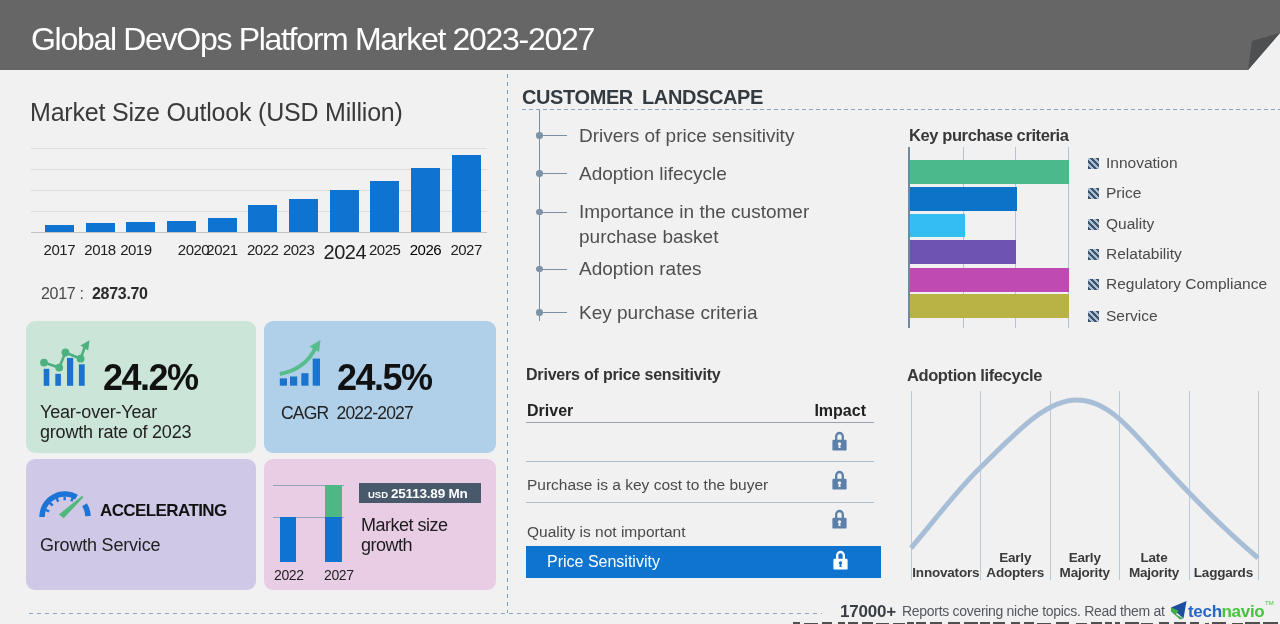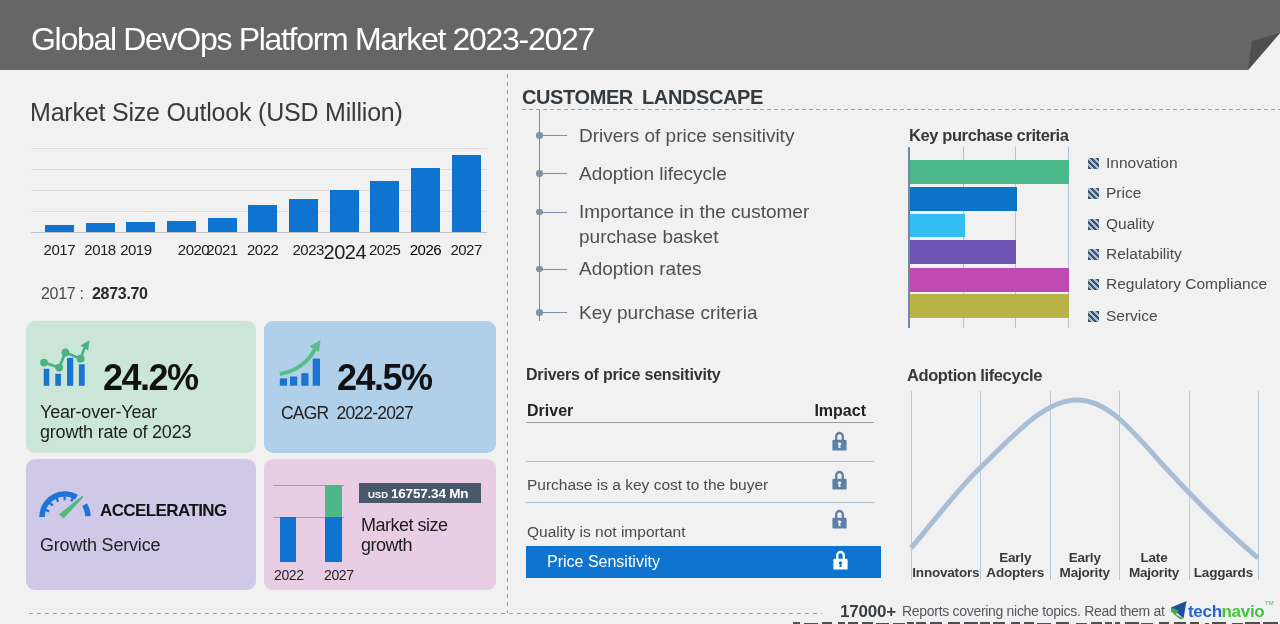--- a/index.html
+++ b/index.html
@@ -35,21 +35,21 @@
   <div class="abs" style="left:370.2px;top:180.9px;width:29px;height:51.1px;background:#0f74d1;"></div>
   <div class="abs" style="left:410.9px;top:168.3px;width:29px;height:63.7px;background:#0f74d1;"></div>
   <div class="abs" style="left:451.6px;top:154.8px;width:29px;height:77.2px;background:#0f74d1;"></div>
 
   <div class="abs" style="left:38.8px;top:240.5px;width:41px;text-align:center;font-size:15px;color:#202020;letter-spacing:-0.5px;">2017</div>
   <div class="abs" style="left:79.5px;top:240.5px;width:41px;text-align:center;font-size:15px;color:#202020;letter-spacing:-0.5px;">2018</div>
   <div class="abs" style="left:120.2px;top:240.5px;width:41px;text-align:left;font-size:15px;color:#202020;letter-spacing:-0.5px;">2019</div>
   <div class="abs" style="left:173px;top:240.5px;width:41px;text-align:center;font-size:15px;color:#202020;letter-spacing:-0.5px;">2020</div>
   <div class="abs" style="left:201.5px;top:240.5px;width:41px;text-align:center;font-size:15px;color:#202020;letter-spacing:-0.5px;">2021</div>
   <div class="abs" style="left:242.2px;top:240.5px;width:41px;text-align:center;font-size:15px;color:#202020;letter-spacing:-0.5px;">2022</div>
-  <div class="abs" style="left:282.9px;top:240.5px;width:41px;text-align:right;font-size:15px;color:#202020;letter-spacing:-0.5px;">2023</div>
+  <div class="abs" style="left:282.9px;top:240.5px;width:41px;text-align:left;font-size:15px;color:#202020;letter-spacing:-0.5px;">2023</div>
   <div class="abs" style="left:323.6px;top:240.5px;width:41px;text-align:center;font-size:20px;color:#202020;letter-spacing:-0.5px;">2024</div>
   <div class="abs" style="left:364.2px;top:240.5px;width:41px;text-align:center;font-size:15px;color:#202020;letter-spacing:-0.5px;">2025</div>
   <div class="abs" style="left:404.9px;top:240.5px;width:41px;text-align:center;font-size:15px;color:#000000;letter-spacing:-0.5px;">2026</div>
   <div class="abs" style="left:445.6px;top:240.5px;width:41px;text-align:center;font-size:15px;color:#202020;letter-spacing:-0.5px;">2027</div>
 
   <div class="abs" style="left:41px;top:285px;font-size:16px;color:#4a4a4a;letter-spacing:-0.3px;">2017&nbsp;:&nbsp; <b style="color:#2b2b2b;">2873.70</b></div>
 
   <div class="abs" style="left:26px;top:321px;width:230px;height:132px;background:#cbe5d8;border-radius:9px;"></div>
   <div class="abs" style="left:264px;top:321px;width:232px;height:132px;background:#b0cfe9;border-radius:9px;"></div>
   <div class="abs" style="left:26px;top:459px;width:230px;height:131px;background:#cfc9e7;border-radius:9px;"></div>
@@ -100,21 +100,21 @@
 
   <div class="abs" style="left:273px;top:485px;width:71px;height:1px;background:#8fa5b8;"></div>
   <div class="abs" style="left:273px;top:517px;width:71px;height:1px;background:#8fa5b8;"></div>
   <div class="abs" style="left:280px;top:517px;width:16px;height:45px;background:#0f74d1;"></div>
   <div class="abs" style="left:325px;top:485px;width:17px;height:32px;background:#4db886;"></div>
   <div class="abs" style="left:325px;top:517px;width:17px;height:45px;background:#0f74d1;"></div>
   <div class="abs" style="left:274px;top:567px;font-size:14px;color:#222;letter-spacing:-0.4px;">2022</div>
   <div class="abs" style="left:324px;top:567px;font-size:14px;color:#222;letter-spacing:-0.4px;">2027</div>
   <div class="abs" style="left:359px;top:483px;width:122px;height:20px;background:#48596b;"></div>
   <div class="abs" style="left:368px;top:489px;font-size:9.5px;font-weight:bold;color:#fff;">USD</div>
-  <div class="abs" style="left:391px;top:486px;font-size:13.5px;font-weight:bold;color:#fff;letter-spacing:-0.2px;">16757.34 Mn</div>
+  <div class="abs" style="left:391px;top:486px;font-size:13.5px;font-weight:bold;color:#fff;letter-spacing:-0.2px;">25113.89 Mn</div>
   <div class="abs" style="left:361px;top:515px;font-size:18px;line-height:20px;color:#1c1c1c;letter-spacing:-0.5px;">Market size<br>growth</div>
 
   <div class="abs" style="left:507px;top:74px;width:1px;height:539px;background-image:repeating-linear-gradient(to bottom,#7e9cba 0,#7e9cba 4px,transparent 4px,transparent 8px);"></div>
   <div class="abs" style="left:522px;top:109px;width:758px;height:1px;background-image:repeating-linear-gradient(to right,#8aa5bf 0,#8aa5bf 4px,transparent 4px,transparent 7px);"></div>
   <div class="abs" style="left:29px;top:613px;width:793px;height:1px;background-image:repeating-linear-gradient(to right,#8aa5bf 0,#8aa5bf 4px,transparent 4px,transparent 8px);"></div>
 
   <div class="abs" style="left:522px;top:86px;font-size:20px;font-weight:bold;color:#333b41;word-spacing:4px;letter-spacing:-0.4px;">CUSTOMER LANDSCAPE</div>
 
   <div class="abs" style="left:539px;top:110px;width:1px;height:211px;background:#7a8fa3;"></div>
   <div class="abs" style="left:536.2px;top:132.2px;width:6.6px;height:6.6px;border-radius:50%;background:#7d92a6;"></div>

